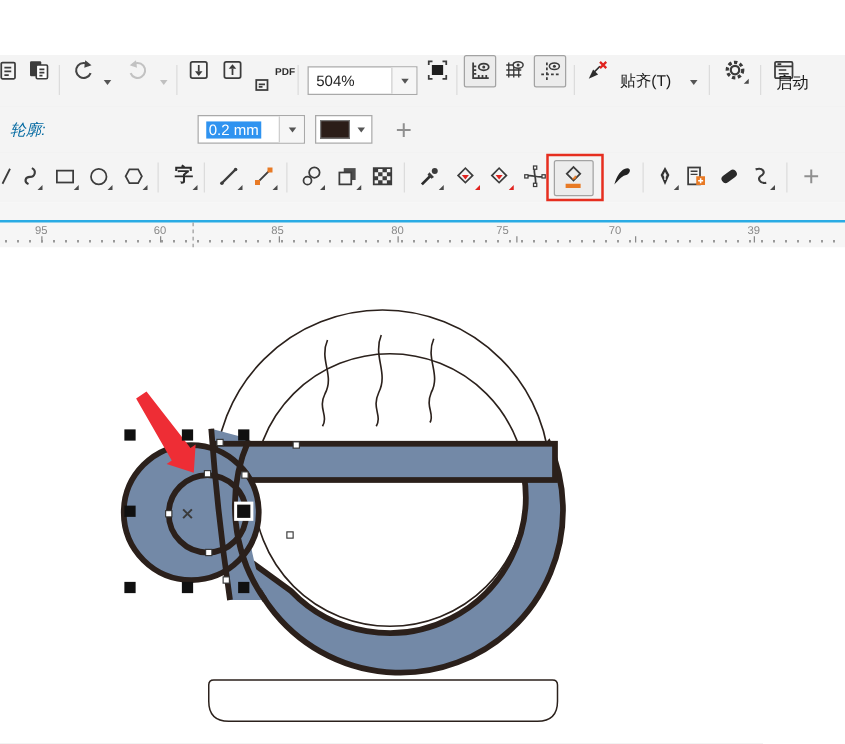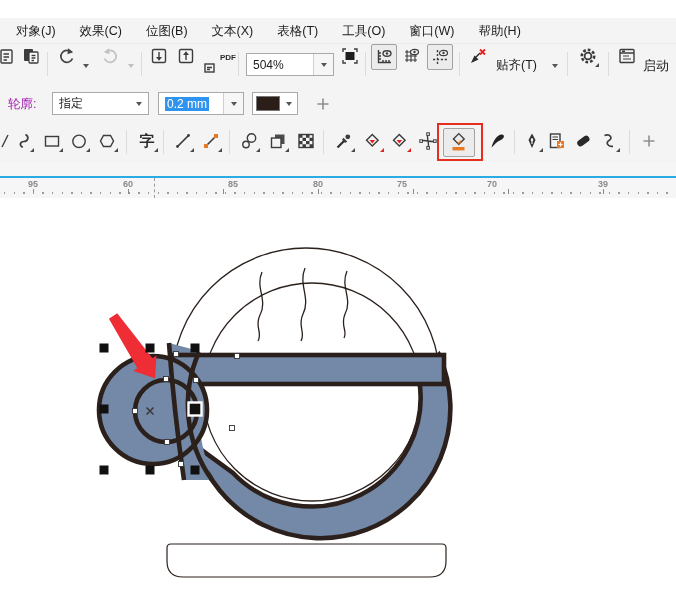--- a/index.html
+++ b/index.html
@@ -13,27 +13,27 @@
   .bar3{top:122px;height:40px;}
   .sep{position:absolute;width:1px;height:24px;background:#dcdcdc;top:8px;}
   .sep3{top:8px;}
   .ibtn{position:absolute;width:24px;height:24px;display:flex;align-items:center;justify-content:center;border-radius:2px;}
   .car{width:0;height:0;border-left:3.5px solid transparent;border-right:3.5px solid transparent;border-top:4.5px solid #555;}
   .car.dis{border-top-color:#c0c0c0;}
   .carbtn{position:absolute;width:12px;height:24px;display:flex;align-items:center;justify-content:center;}
   .combo{position:absolute;height:23px;background:#fff;border:1px solid #a9a9a9;box-sizing:border-box;display:flex;align-items:center;font-size:12px;color:#222;}
   .combo .txt{flex:1;padding-left:6px;white-space:nowrap;overflow:hidden;}
   .combo .cbtn{width:19px;height:100%;display:flex;align-items:center;justify-content:center;border-left:1px solid #cfcfcf;background:#f6f6f6;}
-  .lbl{position:absolute;font-size:12.5px;color:#a21caf;}
+  .lbl{position:absolute;font-size:12.5px;color:#0369a1;font-style:italic;}
   .seltxt{background:var(--selection-bg,#2f93f0);color:#fff;padding:0 2px;}
   .pressed{border:1px solid #a3a3a3;background:#ececec;border-radius:2px;}
   .fo{position:absolute;right:1px;bottom:1px;width:0;height:0;border-left:4px solid transparent;border-bottom:4px solid #4a4a4a;}
   .fo.red{border-bottom-color:#e0231f;}
   .hlbox{position:absolute;left:437px;top:123px;width:42px;height:34px;border:2px solid var(--highlight-red,#e62e1f);z-index:6;pointer-events:none;}
-  .ruler{position:absolute;left:0;top:162px;width:676px;height:36px;background:#f6f6f6;font-weight:bold;}
+  .ruler{position:absolute;left:0;top:162px;width:676px;height:36px;background:#f6f6f6;}
   .ruler .blue{position:absolute;left:0;top:14px;width:676px;height:2px;background:var(--ruler-blue,#2aabe4);}
   .ruler .num{position:absolute;top:17px;font-size:9px;color:#8a8a8a;transform:translateX(-50%);}
   .ruler .mt{position:absolute;top:27px;width:1px;height:5px;background:#8a8a8a;}
   .ruler .dots{position:absolute;left:4px;top:30px;width:668px;height:1.5px;
       background:repeating-linear-gradient(90deg,#9a9a9a 0 1.4px,transparent 1.4px 9.6px);}
   .ruler .guide{position:absolute;left:154px;top:16px;height:20px;border-left:1px dashed #9a9a9a;}
   .canvas{position:absolute;left:0;top:198px;width:676px;height:397px;background:#fff;}
   svg.art{position:absolute;left:0;top:0;z-index:3;}
   .thin{fill:none;stroke:var(--thin-outline,#2b211c);stroke-width:1.3;}
   .thick{stroke:var(--cup-outline,#2b201b);stroke-width:4.6;fill:none;}
@@ -45,30 +45,20 @@
   .pdf-wrap .pt{position:absolute;left:18px;top:0;font-size:8px;font-weight:bold;color:#2c2c2c;letter-spacing:0;}
   .txticon{font-size:15px;font-weight:bold;color:#2c2c2c;line-height:20px;}
   .snaplbl{position:absolute;font-size:12.5px;color:#1c1c1c;top:13px;}
   .launchlbl{position:absolute;font-size:13px;color:#1c1c1c;top:13px;white-space:nowrap;}
 </style>
 </head>
 <body>
 
 <div class="app">
 
-  <div class="bar menubar">
-    <span class="menu-item">对象(J)</span>
-    <span class="menu-item">效果(C)</span>
-    <span class="menu-item">位图(B)</span>
-    <span class="menu-item">文本(X)</span>
-    <span class="menu-item">表格(T)</span>
-    <span class="menu-item">工具(O)</span>
-    <span class="menu-item">窗口(W)</span>
-    <span class="menu-item">帮助(H)</span>
-  </div>
 
   <div class="bar bar1">
     <div class="ibtn" style="left:-7px;">
       <svg width="20" height="20" viewBox="0 0 20 20">
         <rect class="ik" x="6" y="4" width="11" height="13" rx="1"></rect>
           <path class="ik" d="M8.5,8 H14 M8.5,11 H14 M8.5,14 H12"></path>
       </svg>
     </div>
     <div class="ibtn" style="left:19px;">
       <svg width="20" height="20" viewBox="0 0 20 20">
@@ -175,31 +165,25 @@
       <span class="fo"></span>
     </div>
     <div class="sep" style="left:608px;"></div>
     <div class="ibtn" style="left:615px;">
       <svg width="20" height="20" viewBox="0 0 20 20">
         <rect class="ik" x="3" y="3.5" width="14" height="13" rx="1"></rect>
         <path class="ik" d="M3,7 H17 M5,5.2 H8"></path>
           <path class="ik" style="stroke-width:1.1" d="M6,10 H12 M6,13 H14"></path>
       </svg>
     </div>
-    <span class="launchlbl" style="left:643px;">启动</span>
+    <span class="launchlbl" style="left:621px;">启动</span>
   </div>
 
   <div class="bar bar2">
     <span class="lbl" style="left:8px;top:11px;">轮廓:</span>
-    <div class="combo" style="left:52px;top:7px;width:97px;">
-      <span class="txt">指定</span>
-      <span class="carbtn" style="position:static;width:18px;">
-          <span class="car"></span>
-        </span>
-    </div>
     <div class="combo" style="left:158px;top:7px;width:86px;">
       <span class="txt"><span class="seltxt">0.2 mm</span></span>
       <span class="cbtn">
           <span class="car"></span>
         </span>
     </div>
     <div class="combo" style="left:252px;top:7px;width:46px;padding-left:3px;">
       <span style="display:inline-block;width:22px;height:13px;background:#2b1d18;border:1px solid #777;"></span>
       <span class="carbtn" style="position:static;width:17px;">
           <span class="car"></span>
@@ -364,21 +348,21 @@
       </svg>
     </div>
   </div>
 
   <div class="hlbox"></div>
 
   <div class="ruler">
     <div class="blue"></div>
     <span class="num" style="left:33px;">95</span>
     <span class="num" style="left:128px;">60</span>
-    <span class="num" style="left:233px;">85</span>
+    <span class="num" style="left:222px;">85</span>
     <span class="num" style="left:318px;">80</span>
     <span class="num" style="left:402px;">75</span>
     <span class="num" style="left:492px;">70</span>
     <span class="num" style="left:603px;">39</span>
     <div class="mt" style="left:33px;"></div>
     <div class="mt" style="left:128px;"></div>
     <div class="mt" style="left:223px;"></div>
     <div class="mt" style="left:318px;"></div>
     <div class="mt" style="left:413px;"></div>
     <div class="mt" style="left:508px;"></div>

